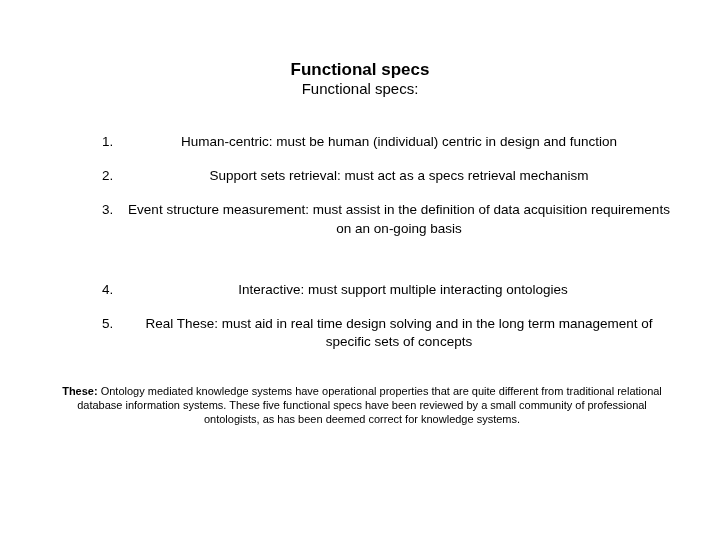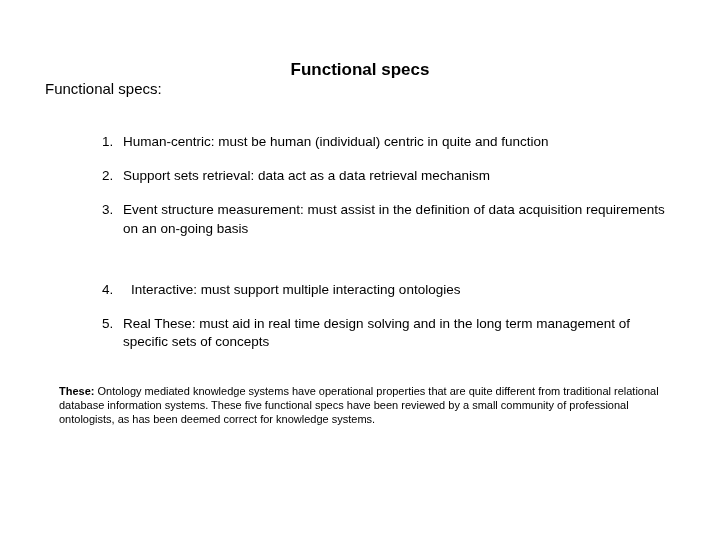--- a/index.html
+++ b/index.html
@@ -1,15 +1,15 @@
 <!DOCTYPE html>
 <html><head>
 <meta charset="utf-8">
 <style>
-  * { margin: 0; padding: 0; box-sizing: border-box; }
+  * { margin: 0; padding: 0; box-sizing: border-box; text-align: center; }
   body {
     width: 720px;
     height: 540px;
     background: #ffffff;
     font-family: Arial, Helvetica, sans-serif;
     color: #000000;
     padding: 60px 45px 40px 45px;
   }
   .title {
     font-size: 17px;
@@ -45,24 +45,24 @@
 </style>
 </head>
 <body>
 
 <div class="title">Functional specs</div>
 
 <div class="subtitle">Functional specs:</div>
 
 <ol class="spec-list">
   <li>
-    <span class="label">Human-centric:</span><span> must be human (individual) centric in quite and function</span>
+    <span class="label">Human-centric:</span><span> must be human (individual) centric in design and function</span>
   </li>
   <li>
-    <span class="label">Support sets retrieval:</span><span> data act as a data retrieval mechanism</span>
+    <span class="label">Support sets retrieval:</span><span> must act as a specs retrieval mechanism</span>
   </li>
   <li>
     <span class="label">Event structure measurement:</span><span> must assist in the definition of data acquisition requirements on an on-going basis</span>
   </li>
   <li class="indent-extra">
     <span class="label">Interactive:</span><span> must support multiple interacting ontologies</span>
   </li>
   <li>
     <span class="label">Real These:</span><span> must aid in real time design solving and in the long term management of specific sets of concepts</span>
   </li>

